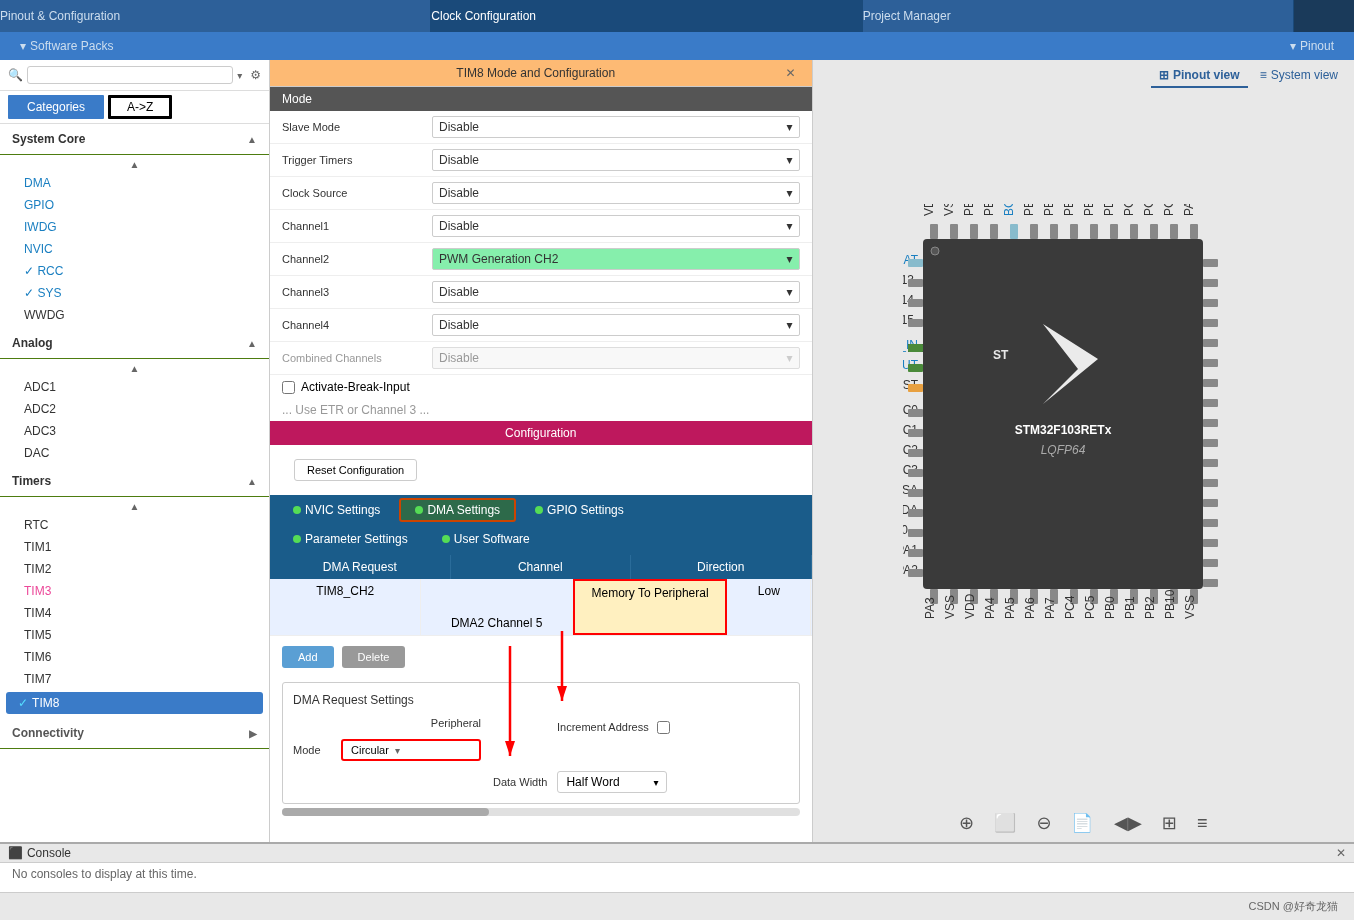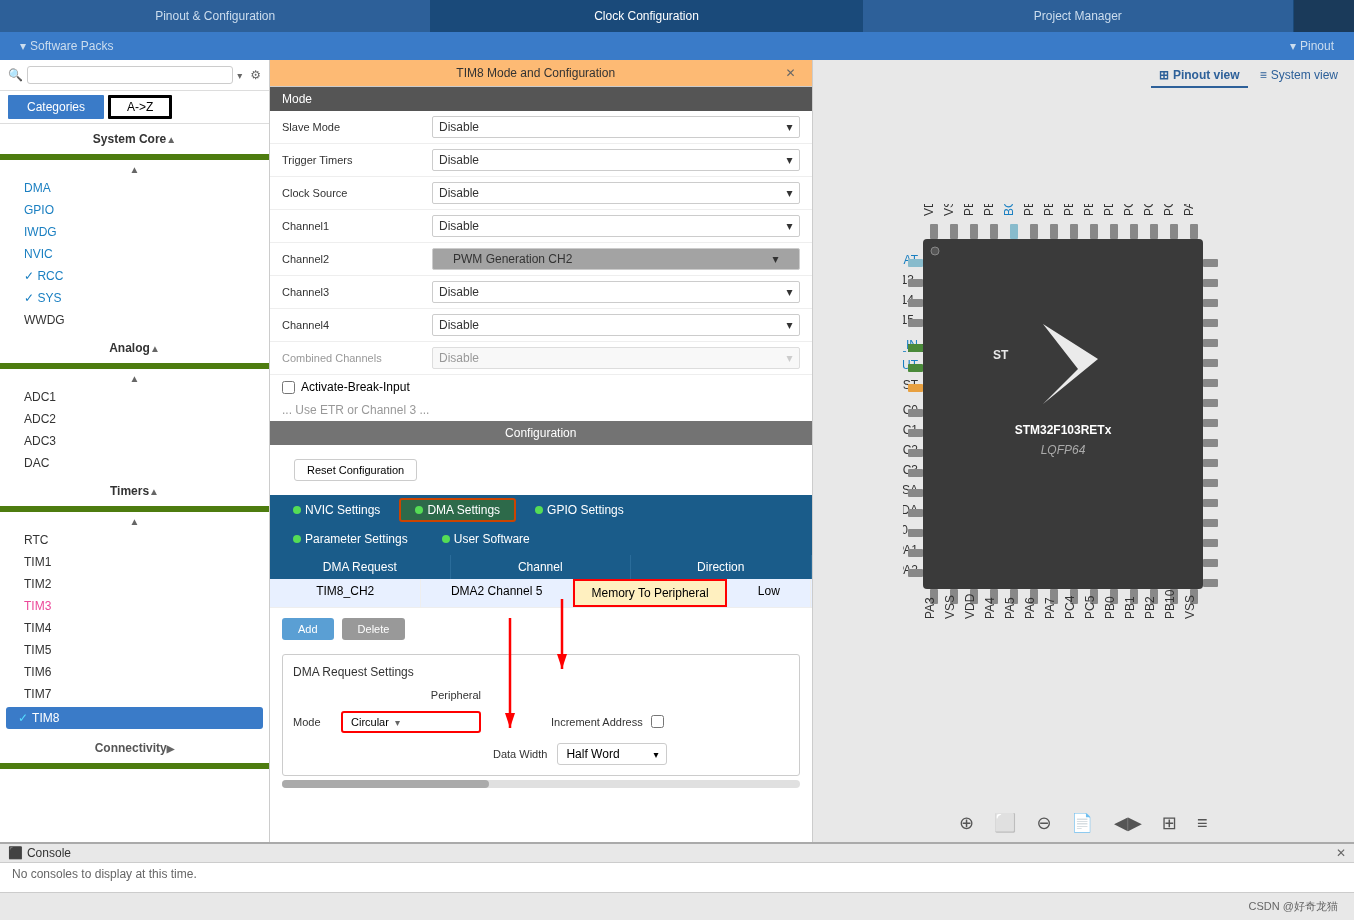--- a/index.html
+++ b/index.html
@@ -1,41 +1,41 @@
 <!DOCTYPE html>
 <html><head>
   <meta charset="utf-8">
   <style>
     * { box-sizing: border-box; margin: 0; padding: 0; font-family: 'Segoe UI', Arial, sans-serif; font-size: 12px; }
     body { background: #f0f0f0; width: 1354px; height: 920px; overflow: hidden; }
 
     
     .top-nav { display: flex; background: #2d6099; height: 32px; }
-    .top-nav-item { flex: 1; display: flex; align-items: center; justify-content: center; color: #cde; font-size: 13px; cursor: pointer; border-right: 1px solid #1a4a7a; }
+    .top-nav-item { flex: 1; display: flex; align-items: center; color: #cde; font-size: 13px; cursor: pointer; border-right: 1px solid #1a4a7a; }
     .top-nav-item.active { background: #1a4a7a; color: white; }
     .top-nav-item:last-child { border-right: none; }
 
     
     .second-nav { display: flex; background: #3a7bc8; height: 28px; align-items: center; }
     .second-nav-item { display: flex; align-items: center; color: #cde; padding: 0 20px; cursor: pointer; font-size: 12px; }
     .second-nav-item .arrow { margin-right: 4px; }
 
     
     .main-layout { display: flex; height: calc(920px - 32px - 28px - 50px - 60px); }
 
     
     .sidebar { width: 270px; background: white; border-right: 1px solid #ccc; overflow-y: auto; }
     .sidebar-search { display: flex; align-items: center; padding: 6px 8px; border-bottom: 1px solid #ddd; gap: 4px; }
     .sidebar-search input { flex: 1; border: 1px solid #ccc; border-radius: 3px; padding: 2px 6px; font-size: 11px; }
     .sidebar-tabs { display: flex; padding: 4px 8px; gap: 4px; border-bottom: 1px solid #ddd; }
     .sidebar-tab { padding: 2px 16px; border: 3px solid #000000; border-radius: 1px; cursor: pointer; font-size: 11px; background: white; }
     .sidebar-tab.active { background: #3a7bc8; color: white; border-color: #3a7bc8; }
 
     .sidebar-section { }
-    .sidebar-section-header { display: flex; align-items: center; justify-content: center; padding: 8px 12px; cursor: pointer; font-weight: bold; color: #333; border-bottom: 6px solid #4d7c0f; }
+    .sidebar-section-header { display: flex; align-items: center; justify-content: space-between; padding: 8px 12px; cursor: pointer; font-weight: bold; color: #333; border-bottom: 1px solid #4d7c0f; }
     .sidebar-section-header .chevron { font-size: 10px; color: #666; }
     .sidebar-items { padding: 2px 0; }
     .sidebar-scroll-btn { display: flex; justify-content: center; padding: 2px 0; color: #666; cursor: pointer; font-size: 10px; }
     .sidebar-item { padding: 4px 24px; cursor: pointer; color: #1a7fc1; }
     .sidebar-item.checked { color: #1a7fc1; }
     .sidebar-item.checked::before { content: '✓ '; color: #1a7fc1; }
     .sidebar-item.active-item { background: #3a7bc8; color: white; border-radius: 3px; margin: 1px 4px; padding: 4px 20px; }
     .sidebar-item.active-item::before { content: none; }
 
     
@@ -43,21 +43,21 @@
     .panel-title { background: #fdba74; border-bottom: 1px solid #ccc; padding: 6px 16px; font-size: 12px; color: #333; text-align: center; }
     .section-header-dark { background: #555; color: white; padding: 5px 12px; font-size: 12px; }
 
     
     .mode-row { display: flex; align-items: center; padding: 5px 12px; border-bottom: 1px solid #eee; }
     .mode-label { width: 150px; color: #333; font-size: 11px; }
     .mode-select { flex: 1; border: 1px solid #ccc; border-radius: 2px; padding: 2px 6px; font-size: 11px; background: white; display: flex; align-items: center; justify-content: space-between; }
     .mode-select span { color: #333; }
     .checkbox-row { display: flex; align-items: center; padding: 5px 12px; }
     .checkbox-row input { margin-right: 6px; }
-    .config-title { background: #737373; color: white; padding: 5px 12px; font-size: 12px; text-align: center; }
+    .config-title { background: #be185d; color: white; padding: 5px 12px; font-size: 12px; text-align: center; }
 
     .reset-btn { margin: 8px 12px; padding: 4px 12px; background: white; border: 1px solid #ccc; border-radius: 3px; cursor: pointer; font-size: 11px; }
 
     
     .tab-row { display: flex; background: #1a5c8a; padding: 3px 8px; gap: 4px; align-items: center; }
     .tab-btn { padding: 3px 14px; border-radius: 3px; cursor: pointer; font-size: 11px; color: white; border: 1px solid transparent; display: flex; align-items: center; gap: 4px; }
     .tab-btn .dot { width: 8px; height: 8px; border-radius: 50%; background: #5d5; display: inline-block; }
     .tab-row2 { display: flex; background: #1a5c8a; padding: 3px 8px 5px; gap: 4px; align-items: center; }
 
     
@@ -278,21 +278,21 @@
       </div>
       <div class="mode-row">
         <span class="mode-label">Channel1</span>
         <div class="mode-select" style="flex:1;border:1px solid #ccc;padding:3px 6px;display:flex;justify-content:space-between;background:white;">
           <span>Disable</span>
           <span>▾</span>
         </div>
       </div>
       <div class="mode-row">
         <span class="mode-label">Channel2</span>
-        <div class="mode-select" style="flex:1;border:1px solid #ccc;padding:3px 20px;display:flex;justify-content:space-between;background:#a3a3a3;">
+        <div class="mode-select" style="flex:1;border:1px solid #ccc;padding:3px 6px;display:flex;justify-content:space-between;background:#86efac;">
           <span>PWM Generation CH2</span>
           <span>▾</span>
         </div>
       </div>
       <div class="mode-row">
         <span class="mode-label">Channel3</span>
         <div class="mode-select" style="flex:1;border:1px solid #ccc;padding:3px 6px;display:flex;justify-content:space-between;background:white;">
           <span>Disable</span>
           <span>▾</span>
         </div>
@@ -363,21 +363,21 @@
       </div>
       <div class="dma-col">
         <span>Direction</span>
       </div>
     </div>
 
     <div class="dma-row" style="background:#e8f0ff;">
       <div class="dma-cell">
         <span>TIM8_CH2</span>
       </div>
-      <div class="dma-cell" style="position:relative;">
+      <div class="dma-cell" style="position:relative;margin-top:32px;">
         <span>DMA2 Channel 5</span>
         
         <svg style="position:absolute;top:20px;right:-20px;z-index:10;" width="60" height="80">
           <defs>
               <marker id="arrowhead" markerWidth="6" markerHeight="4" refX="6" refY="2" orient="auto">
                 <polygon points="0 0, 6 2, 0 4" fill="red"></polygon>
               </marker>
             </defs>
           <line x1="30" y1="0" x2="30" y2="70" stroke="red" stroke-width="2.5" marker-end="url(#arrowhead)"></line>
         </svg>
@@ -417,21 +417,21 @@
           </div>
           <div style="display:flex;align-items:center;gap:8px;">
             <span style="font-size:11px;color:#333;width:40px;">Mode</span>
             <div class="mode-dropdown">
               <span style="font-size:11px;">Circular</span>
               <span style="font-size:10px;color:#666;">▾</span>
             </div>
           </div>
         </div>
 
-        <div style="display:flex;flex-direction:column;gap:6px;margin-left:40px;">
+        <div style="display:flex;flex-direction:row;gap:6px;margin-left:40px;">
           <div style="height:20px;"></div>
           <div style="display:flex;align-items:center;gap:8px;">
             <span style="font-size:11px;color:#333;">Increment Address</span>
             <input type="checkbox" style="">
           </div>
         </div>
       </div>
 
       <div style="display:flex;align-items:center;gap:10px;margin-top:10px;margin-left:200px;">
         <span style="font-size:11px;color:#333;">Data Width</span>

